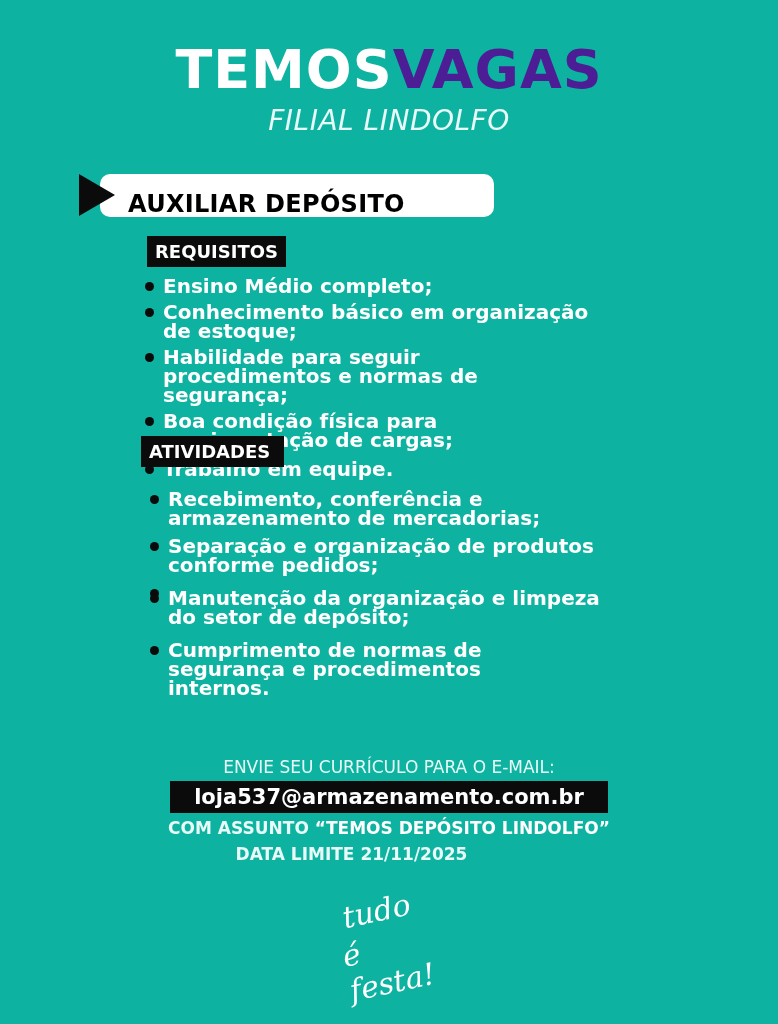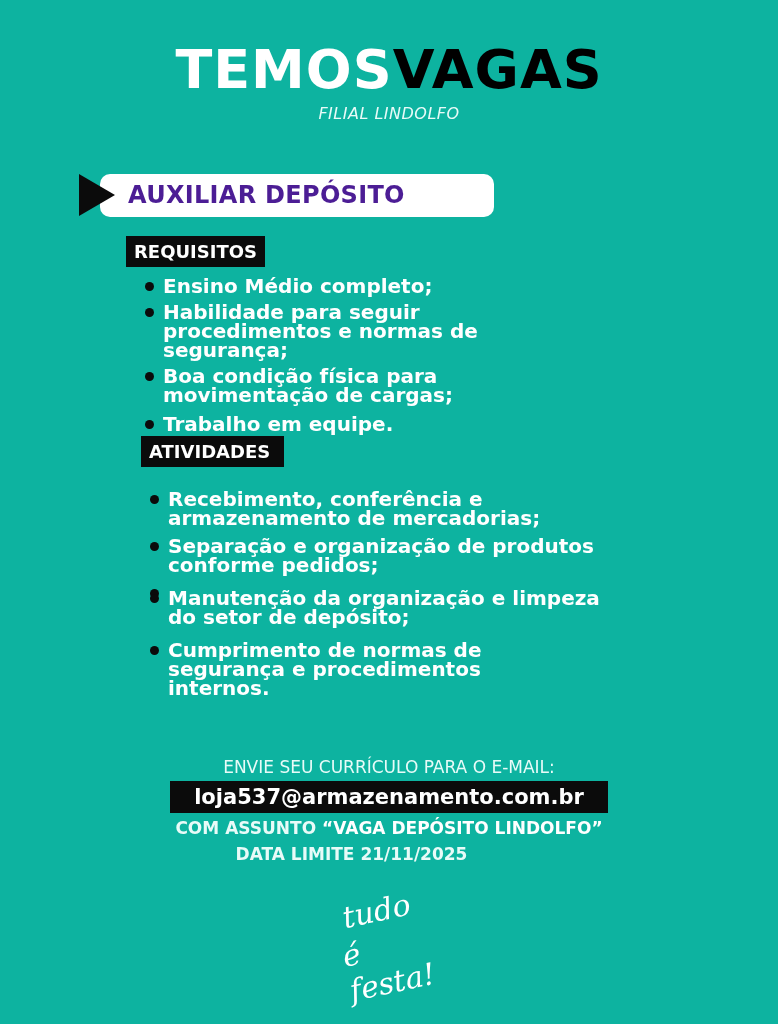--- a/index.html
+++ b/index.html
@@ -11,43 +11,43 @@
     position:relative;
   }
   .headline {
     position:absolute; top:40px; left:0; width:778px;
     text-align:center;
     font-family:"DejaVu Sans", sans-serif;
     font-weight:bold; font-size:54px; letter-spacing:1px;
     line-height:60px;
   }
   .headline .w { color:#fff; }
-  .headline .b { color:#000000; }
+  .headline .b { color:#4c1d95; }
   .subtitle {
     position:absolute; top:104px; left:0; width:778px; text-align:center;
-    font-style:italic; font-size:16px; color:#e8fbf8; letter-spacing:0.5px;
+    font-style:italic; font-size:28px; color:#e8fbf8; letter-spacing:0.5px;
   }
   .role-bar {
     position:absolute; top:174px; left:100px; width:394px; height:43px;
     background:#fff; border-radius:10px;
   }
   .role-arrow {
     position:absolute; top:174px; left:79px; width:0; height:0;
     border-top:21px solid transparent; border-bottom:21px solid transparent;
     border-left:36px solid #0b0b0b;
   }
   .role-title {
-    position:absolute; top:181px; left:128px;
-    font-weight:bold; font-size:24px; color:#4c1d95; letter-spacing:0.3px;
+    position:absolute; top:190px; left:128px;
+    font-weight:bold; font-size:24px; color:#000000; letter-spacing:0.3px;
   }
   .label-box {
     position:absolute; background:#0b0b0b; color:#fff;
     font-weight:bold; font-size:18px; padding:5px 8px 5px 8px;
   }
-  .req-label { top:236px; left:126px; width:123px; }
+  .req-label { top:236px; left:147px; width:123px; }
   .atv-label { top:436px; left:141px; width:127px; }
   ul.list { list-style:none; margin:0; padding:0; position:absolute; }
   ul.list li {
     position:relative; padding-left:20px; font-size:20px; line-height:19px;
     color:#fff; font-weight:bold;
   }
   ul.list li .dot {
     position:absolute; left:2px; top:5px; width:9px; height:9px;
     border-radius:50%; background:#0b0b0b;
   }
@@ -90,38 +90,39 @@
 </div>
 <div class="subtitle">FILIAL LINDOLFO</div>
 
 <div class="role-bar"></div>
 <div class="role-arrow"></div>
 <div class="role-title">AUXILIAR DEPÓSITO</div>
 
 <div class="label-box req-label">REQUISITOS</div>
 <ul class="list req-list">
   <li><span class="dot"></span><span>Ensino Médio completo;</span></li>
+  <li><span class="dot"></span><span>Conhecimento básico em organização de estoque;</span></li>
   <li style="width:420px;"><span class="dot"></span><span>Habilidade para seguir procedimentos e normas de segurança;</span></li>
   <li style="margin-top:3px;"><span class="dot"></span><span>Boa condição física para movimentação de cargas;</span></li>
   <li style="margin-top:10px;"><span class="dot"></span><span>Trabalho em equipe.</span></li>
 </ul>
 
 <div class="label-box atv-label">ATIVIDADES</div>
 <ul class="list atv-list">
   <li style="width:440px;"><span class="dot"></span><span>Recebimento, conferência e armazenamento de mercadorias;</span></li>
   <li style="width:440px;"><span class="dot"></span><span>Separação e organização de produtos conforme pedidos;</span></li>
   <li style="width:440px;"><span class="dot"></span></li>
   <li style="width:440px; margin-top:14px;"><span class="dot"></span><span>Manutenção da organização e limpeza do setor de depósito;</span></li>
   <li style="width:400px; margin-top:14px;"><span class="dot"></span><span>Cumprimento de normas de segurança e procedimentos internos.</span></li>
 </ul>
 
 <div class="cta">ENVIE SEU CURRÍCULO PARA O E-MAIL:</div>
 <div class="email-box">loja537@armazenamento.com.br</div>
 <div class="subject">
   <span>COM ASSUNTO</span>
-  <span class="em">“VAGA DEPÓSITO LINDOLFO”</span>
+  <span class="em">“TEMOS DEPÓSITO LINDOLFO”</span>
 </div>
 <div class="deadline">DATA LIMITE 21/11/2025</div>
 
 <div class="logo">
   <span class="l1">tudo</span>
   <span class="l2">é festa!</span>
 </div>
 
 </body></html>

